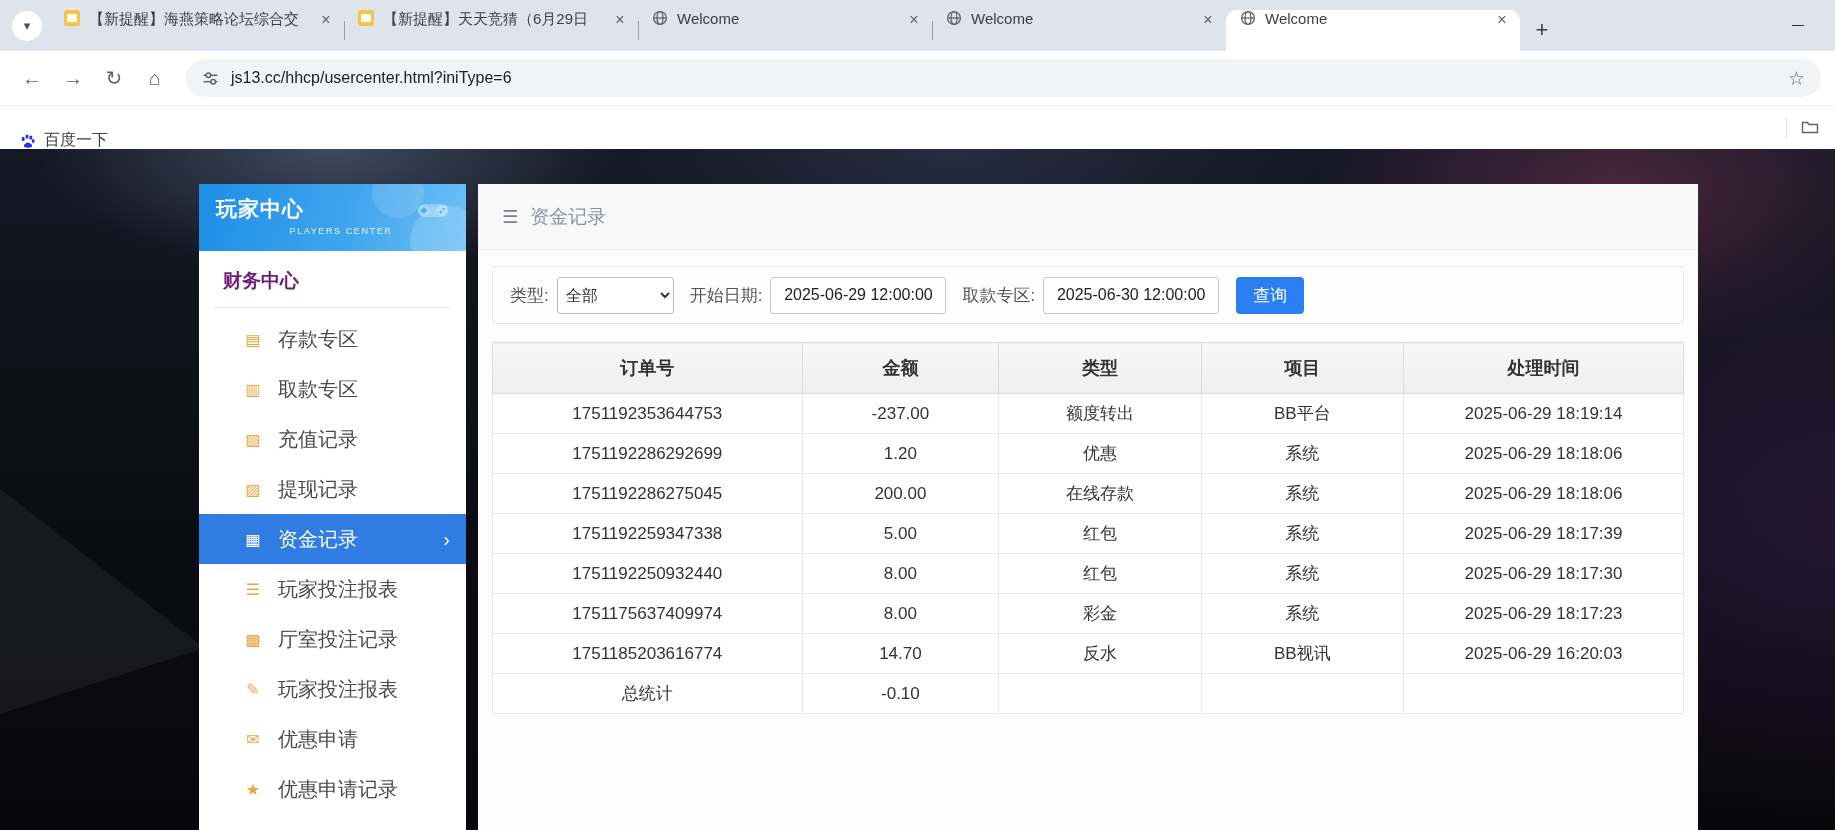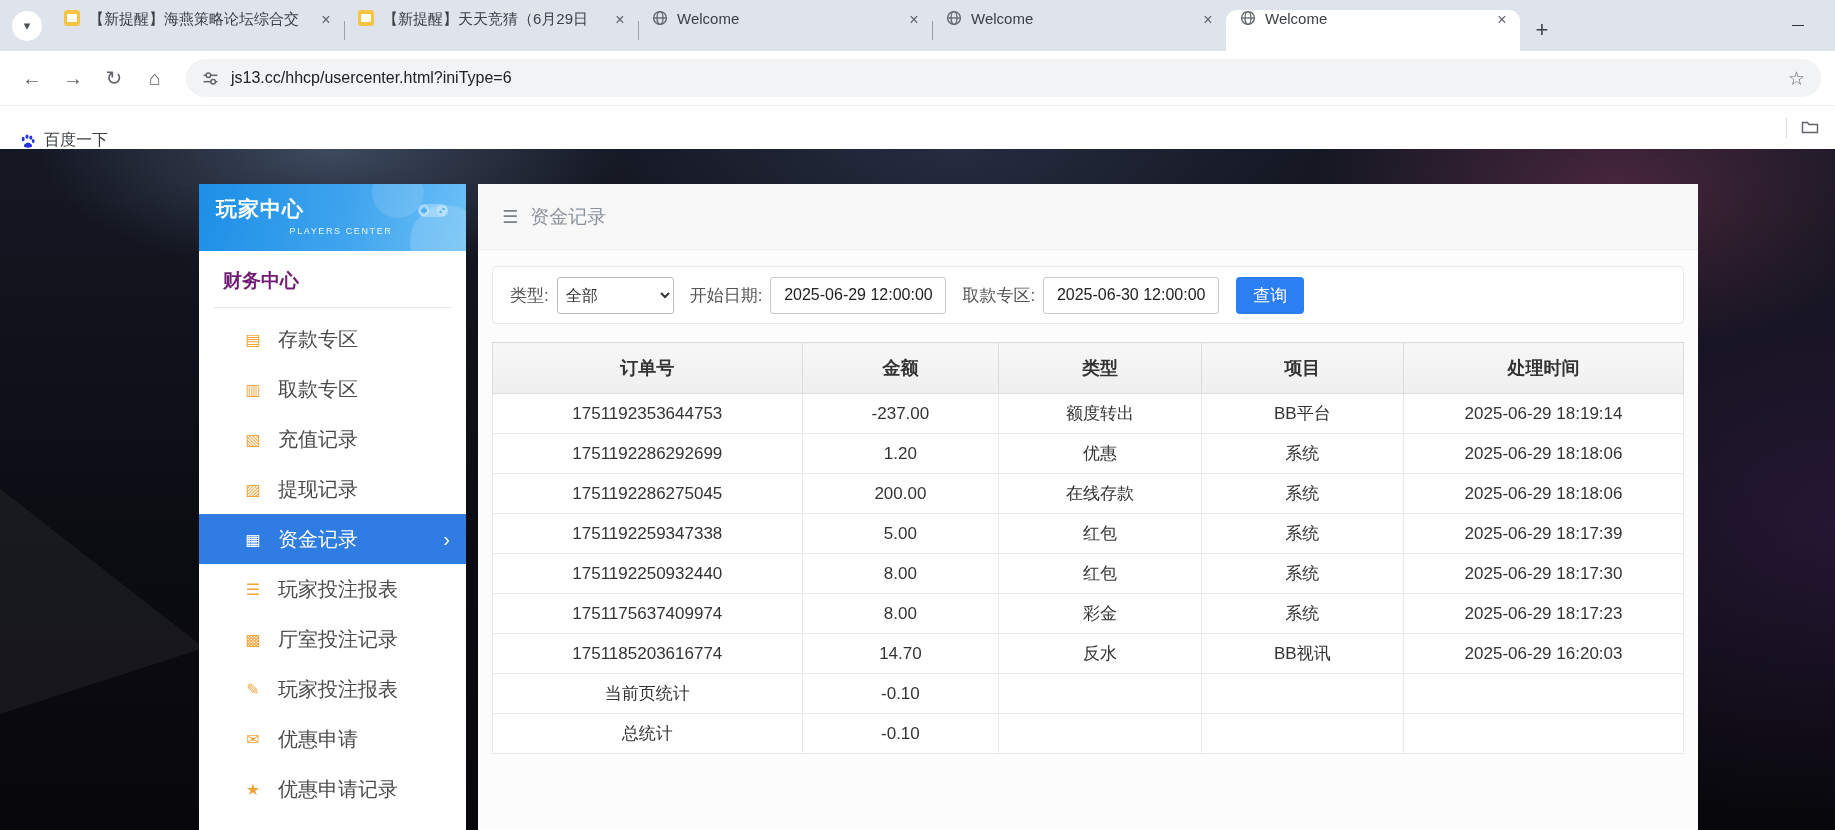--- a/index.html
+++ b/index.html
@@ -334,27 +334,20 @@
             <td>2025-06-29 18:17:23</td>
           </tr>
           <tr>
             <td>1751185203616774</td>
             <td>14.70</td>
             <td>反水</td>
             <td>BB视讯</td>
             <td>2025-06-29 16:20:03</td>
           </tr>
           <tr>
-            <td>当前页统计</td>
-            <td>-0.10</td>
-            <td></td>
-            <td></td>
-            <td></td>
-          </tr>
-          <tr>
             <td>总统计</td>
             <td>-0.10</td>
             <td></td>
             <td></td>
             <td></td>
           </tr>
         </tbody>
       </table>
     </div>
   </section>

